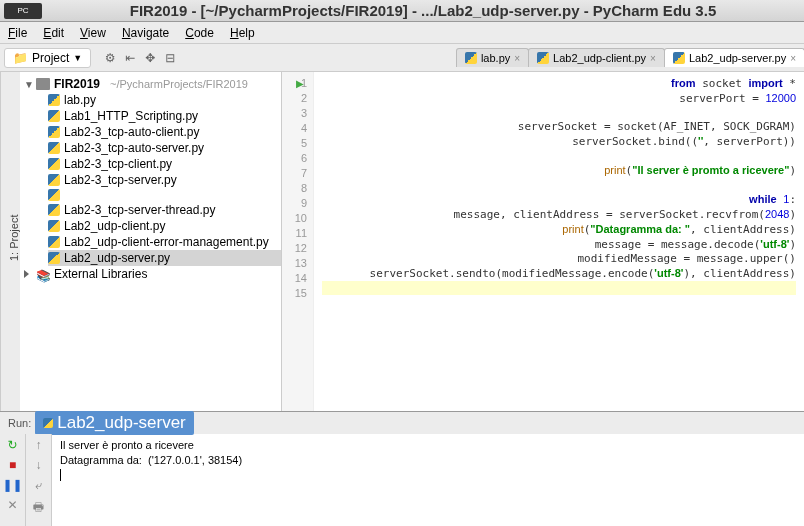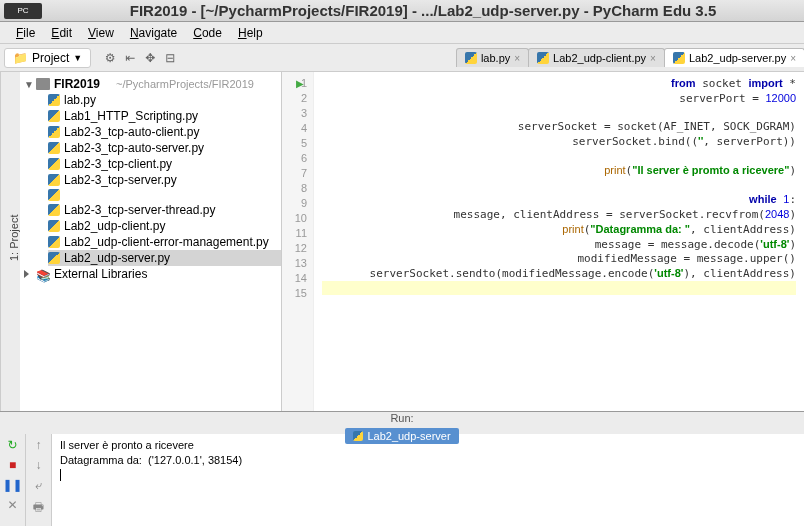--- a/index.html
+++ b/index.html
@@ -1,20 +1,20 @@
 <!DOCTYPE html>
 <html><head>
 <meta charset="utf-8">
 <style>
 * { margin: 0; padding: 0; box-sizing: border-box; font-family: -apple-system, Arial, sans-serif; }
 body { width: 804px; height: 526px; background: #f0f0f0; display: flex; flex-direction: column; font-size: 12px; overflow: hidden; }
 .title-bar { background: linear-gradient(#e8e8e8, #d4d4d4); height: 22px; display: flex; align-items: center; padding: 0 4px; border-bottom: 1px solid #999; }
 .app-icon { width: 38px; height: 16px; background: #333; color: #fff; font-size: 8px; display: flex; align-items: center; justify-content: center; margin-right: 4px; border-radius: 2px; }
 .title-text { flex: 1; text-align: center; font-size: 15px; color: #333; font-weight: bold; }
-.menu-bar { background: #ececec; height: 22px; display: flex; align-items: center; padding: 0 8px; border-bottom: 1px solid #ccc; }
+.menu-bar { background: #ececec; height: 22px; display: flex; align-items: center; padding: 0 0; border-bottom: 1px solid #ccc; }
 .menu-item { padding: 0 8px; cursor: pointer; }
 .menu-item u { text-decoration: underline; }
 .toolbar-row { background: #ececec; height: 28px; display: flex; align-items: center; border-bottom: 1px solid #ccc; }
 .project-label { background: #fff; border: 1px solid #ccc; padding: 2px 8px; margin: 0 4px; display: flex; align-items: center; gap: 4px; border-radius: 3px; }
 .tb-icons { display: flex; gap: 2px; color: #666; padding: 0 6px; }
 .tb-icon { width: 18px; height: 18px; display: flex; align-items: center; justify-content: center; cursor: pointer; }
 .tabs { display: flex; align-items: flex-end; margin-left: auto; padding-left: 10px; }
 .tab { background: #e0e0e0; border: 1px solid #bbb; border-bottom: none; padding: 3px 8px; margin-right: -1px; display: flex; align-items: center; gap: 4px; font-size: 11px; border-radius: 3px 3px 0 0; cursor: pointer; }
 .tab.active { background: #fff; }
 .py-icon { width: 12px; height: 12px; background: linear-gradient(135deg, #3776ab 50%, #ffd43b 50%); border-radius: 2px; }
@@ -22,34 +22,34 @@
 .main-area { display: flex; flex: 1; overflow: hidden; }
 .side-tab { width: 20px; background: #ececec; border-right: 1px solid #ccc; writing-mode: vertical-lr; text-align: center; padding-top: 8px; font-size: 11px; color: #444; transform: rotate(180deg); }
 .project-panel { width: 262px; background: #fff; border-right: 1px solid #ccc; overflow: auto; }
 .tree { padding: 4px 0; }
 .tree-row { display: flex; align-items: center; padding: 1px 4px; font-size: 12px; cursor: pointer; white-space: nowrap; }
 .tree-arrow { width: 12px; color: #666; font-size: 10px; }
 .folder-icon { width: 14px; height: 12px; background: #8a8a8a; border-radius: 1px; margin-right: 4px; display: inline-block; }
 .files { margin-left: 28px; }
 .file-row { display: flex; align-items: center; padding: 1px 0; cursor: pointer; }
 .file-row.selected { background: #d4d4d4; }
-.path-hint { color: #999; font-size: 11px; margin-left: 16px; }
+.path-hint { color: #999; font-size: 11px; margin-left: 10px; }
 .editor-area { flex: 1; display: flex; background: #fff; overflow: hidden; }
 .gutter { width: 32px; background: #f5f5f5; text-align: right; padding: 4px 6px 0 0; color: #999; font-family: monospace; font-size: 11px; line-height: 15px; border-right: 1px solid #eee; position: relative; }
 .run-marker { position: absolute; left: 14px; top: 4px; color: #4a4; font-size: 10px; }
 .code { flex: 1; padding: 4px 8px; font-family: monospace; font-size: 11px; line-height: 14px; white-space: pre; color: #333; overflow: auto; text-align: right; }
 .kw { color: #0000aa; font-weight: bold; }
 .str { color: #008800; font-weight: bold; }
 .num { color: #0000dd; }
 .fn { color: #aa6600; }
 .hl-line { background: #ffffcc; display: block; }
 .run-panel { border-top: 1px solid #999; background: #ececec; }
-.run-header { display: flex; align-items: center; height: 22px; padding: 0 16px; gap: 4px; flex-direction: column; }
+.run-header { display: flex; align-items: center; height: 22px; padding: 0 8px; gap: 4px; }
 .run-label { color: #555; font-size: 11px; }
-.run-tab { background: #5890d0; color: #fff; padding: 2px 8px; font-size: 11px; display: flex; align-items: center; gap: 4px; border-radius: 2px; }
+.run-tab { background: #5890d0; color: #fff; padding: 2px 8px; font-size: 17px; display: flex; align-items: center; gap: 4px; border-radius: 2px; }
 .run-tab.inactive { background: #d0d0d0; color: #333; }
 .run-body { display: flex; background: #fff; height: 92px; }
 .run-controls { width: 26px; background: #ececec; border-right: 1px solid #ccc; display: flex; flex-direction: column; align-items: center; padding-top: 4px; gap: 6px; }
 .run-controls2 { width: 26px; background: #ececec; border-right: 1px solid #ccc; display: flex; flex-direction: column; align-items: center; padding-top: 4px; gap: 6px; }
 .rc-icon { font-size: 12px; }
 .green { color: #2a2; }
 .red { color: #c22; }
 .blue { color: #26c; }
 .gray { color: #888; }
 .console { flex: 1; padding: 4px 8px; font-family: monospace; font-size: 11px; line-height: 14px; white-space: pre; }

